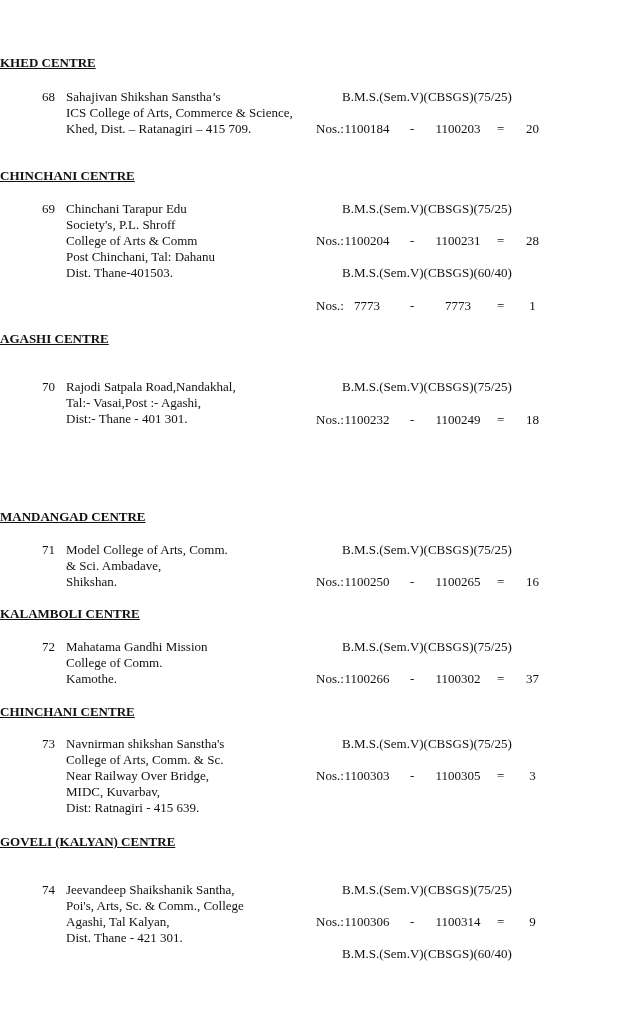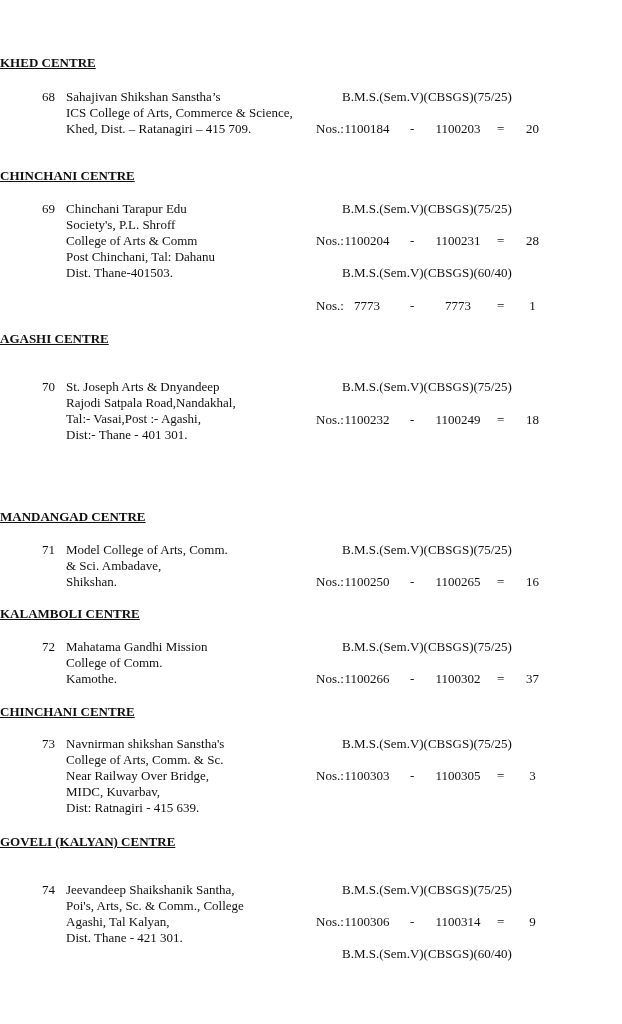--- a/index.html
+++ b/index.html
@@ -67,21 +67,20 @@
   <span class="dash abs" style="top:298px">-</span>
   <span class="n2 abs" style="top:298px">7773</span>
   <span class="eq abs" style="top:298px">=</span>
   <span class="cnt abs" style="top:298px">1</span>
 </div>
 
 <div class="heading" style="top:331px">AGASHI CENTRE</div>
 <div>
   <span class="sr abs" style="top:379px">70</span>
   <div class="addr" style="top:379px">
-    <div>St. Joseph Arts &amp; Dnyandeep</div>
     <div>Rajodi Satpala Road,Nandakhal,</div>
     <div>Tal:- Vasai,Post :- Agashi,</div>
     <div>Dist:- Thane - 401 301.</div>
   </div>
   <span class="prog abs" style="top:379px">B.M.S.(Sem.V)(CBSGS)(75/25)</span>
   <span class="nos abs" style="top:412px">Nos.:</span>
   <span class="n1 abs" style="top:412px">1100232</span>
   <span class="dash abs" style="top:412px">-</span>
   <span class="n2 abs" style="top:412px">1100249</span>
   <span class="eq abs" style="top:412px">=</span>

